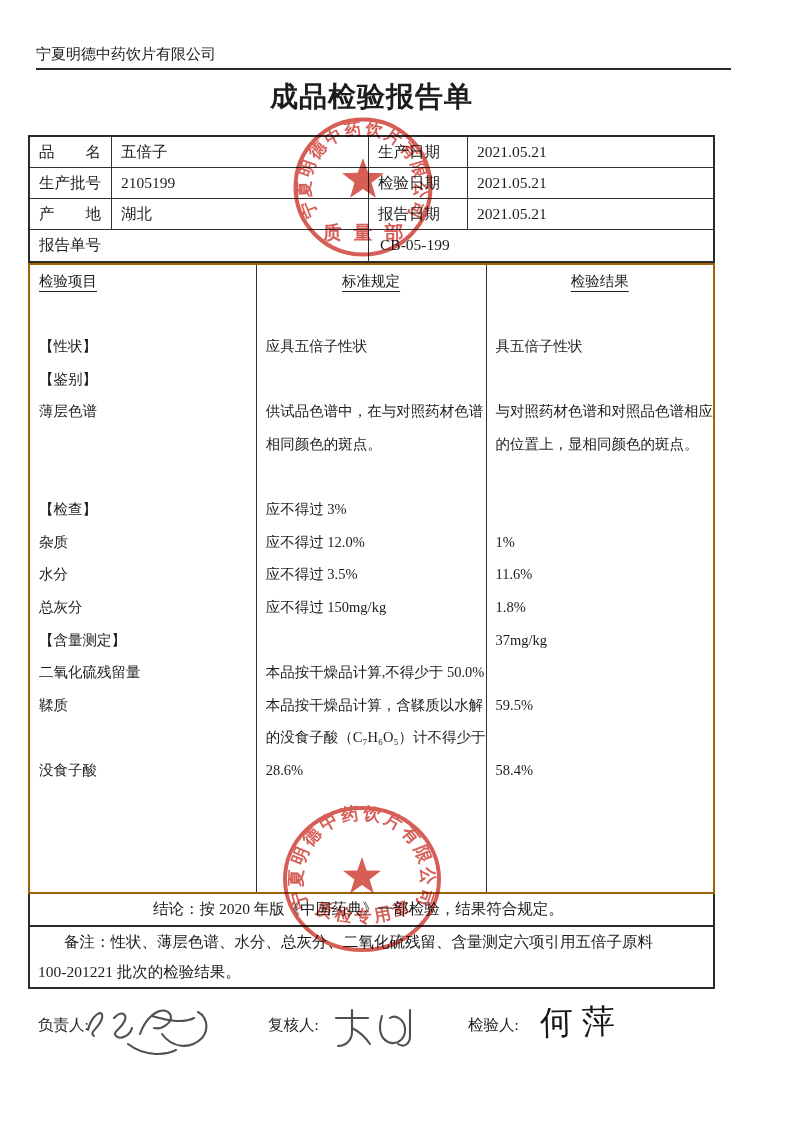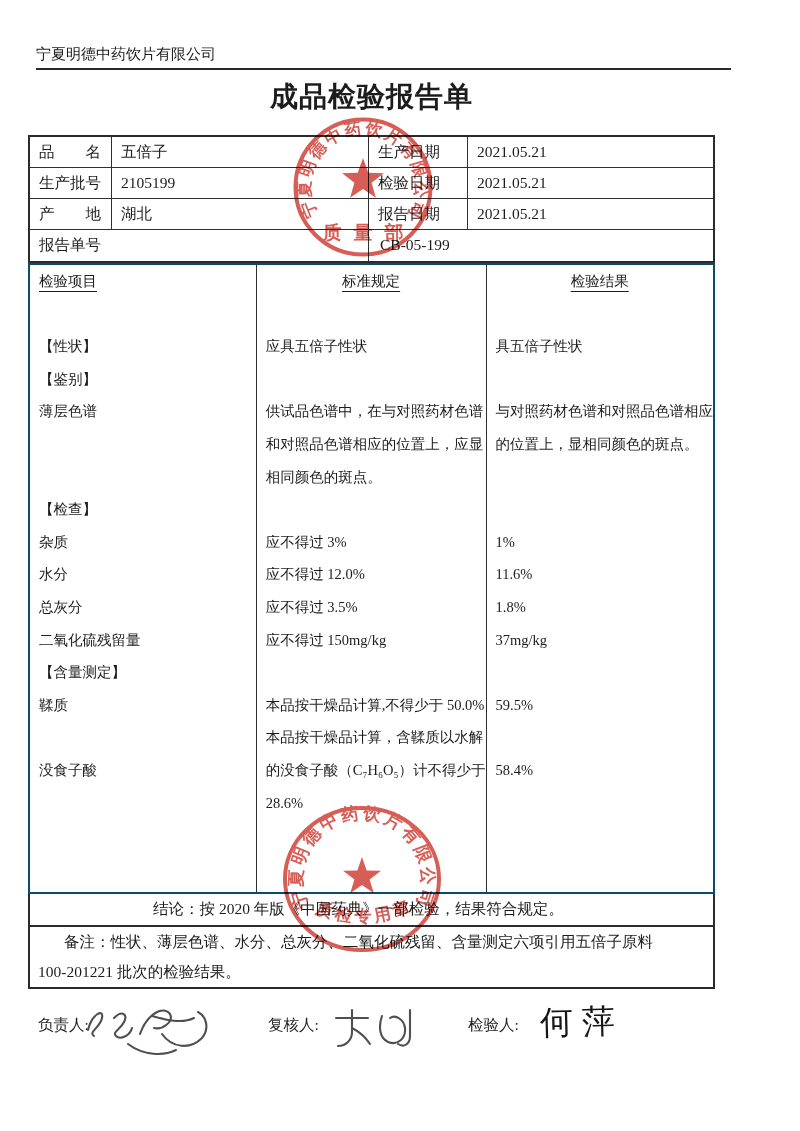--- a/index.html
+++ b/index.html
@@ -26,21 +26,21 @@
   }
   .cell { padding-left:9px; line-height:30px; font-size:15.5px; white-space:nowrap; overflow:visible; }
   .br { border-right:1px solid #2f2f2f; }
   .bb { border-bottom:1px solid #2f2f2f; }
   .span2a { grid-column:1 / 3; }
   .span2b { grid-column:3 / 5; }
 
   
   .main-table {
     left:28px; top:263px; width:687px; height:631px;
-    border:2px solid #0c4a6e; box-sizing:border-box;
+    border:2px solid #a16207; box-sizing:border-box;
     display:flex;
   }
   .mcol { display:flex; flex-direction:column; box-sizing:border-box; }
   .mcol1 { width:229px; border-right:1px solid #2f2f2f; }
   .mcol2 { width:231px; border-right:1px solid #2f2f2f; }
   .mcol3 { flex:1;border-radius:9px; }
   .mline { height:32.6px; line-height:32.6px; font-size:14.5px; white-space:nowrap; padding-left:9px; }
   .mline.center { padding-left:0; text-align:center; }
   .u { text-decoration:underline; text-underline-offset:5px; }
 
@@ -107,34 +107,33 @@
       <div class="mline"></div>
       <div class="mline">【性状】</div>
       <div class="mline">【鉴别】</div>
       <div class="mline">薄层色谱</div>
       <div class="mline"></div>
       <div class="mline"></div>
       <div class="mline">【检查】</div>
       <div class="mline">杂质</div>
       <div class="mline">水分</div>
       <div class="mline">总灰分</div>
+      <div class="mline">【含量测定】</div>
       <div class="mline">二氧化硫残留量</div>
-      <div class="mline">【含量测定】</div>
       <div class="mline">鞣质</div>
       <div class="mline"></div>
       <div class="mline">没食子酸</div>
       <div class="mline"></div>
     </div>
     <div class="mcol mcol2">
       <div class="mline center"><span class="u">标准规定</span></div>
       <div class="mline"></div>
       <div class="mline">应具五倍子性状</div>
       <div class="mline"></div>
       <div class="mline">供试品色谱中，在与对照药材色谱</div>
-      <div class="mline">和对照品色谱相应的位置上，应显</div>
       <div class="mline">相同颜色的斑点。</div>
       <div class="mline"></div>
       <div class="mline">应不得过 3%</div>
       <div class="mline">应不得过 12.0%</div>
       <div class="mline">应不得过 3.5%</div>
       <div class="mline">应不得过 150mg/kg</div>
       <div class="mline"></div>
       <div class="mline">本品按干燥品计算,不得少于 50.0%</div>
       <div class="mline">本品按干燥品计算，含鞣质以水解</div>
       <div class="mline">的没食子酸（C₇H₆O₅）计不得少于</div>

